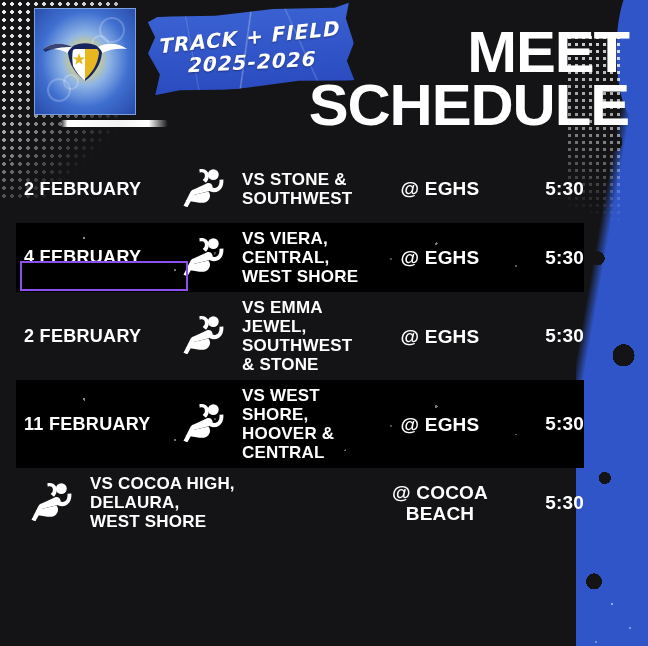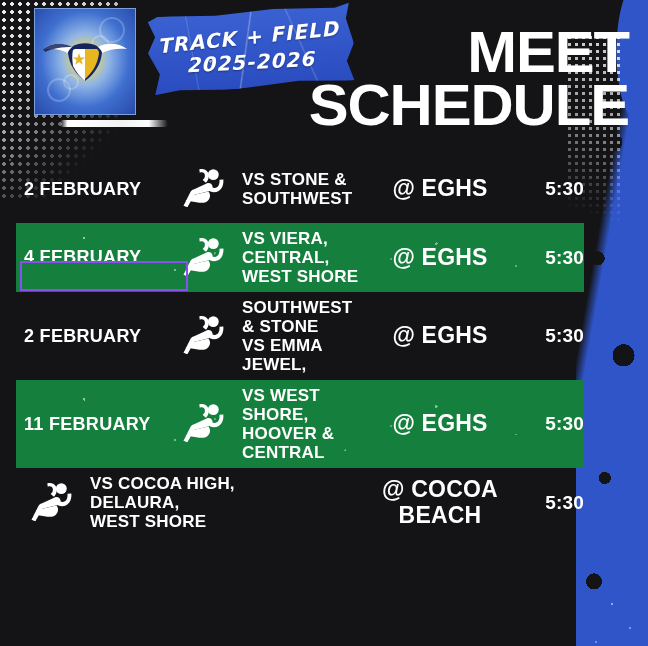--- a/index.html
+++ b/index.html
@@ -125,21 +125,21 @@
 
   .row{
     position:relative;
     display:flex; align-items:center;
     box-sizing:border-box;
     margin:0 16px 0 16px;
     padding:6px 0;
     min-height:66px;
   }
   .row.alt{
-    background:#15803d;
+    background:#000000;
   }
   .row.alt::before{
     content:"";position:absolute;inset:0;pointer-events:none;
     background:
       radial-gradient(circle 1.3px at 12% 22%, rgba(255,255,255,.55) 99%, transparent 100%),
       radial-gradient(circle 1px at 28% 68%, rgba(255,255,255,.45) 99%, transparent 100%),
       radial-gradient(circle 1.6px at 45% 15%, rgba(255,255,255,.4) 99%, transparent 100%),
       radial-gradient(circle 1px at 58% 80%, rgba(255,255,255,.4) 99%, transparent 100%),
       radial-gradient(circle 1.4px at 74% 30%, rgba(255,255,255,.45) 99%, transparent 100%),
       radial-gradient(circle 1px at 88% 62%, rgba(255,255,255,.35) 99%, transparent 100%),
@@ -153,21 +153,21 @@
     position:relative;
   }
   .c-icon{width:74px; flex:0 0 74px; display:flex; justify-content:center; align-items:center;}
   .c-opp{
     flex:1 1 auto; padding-right:6px;
     color:#fff; font-size:17px; font-weight:bold; line-height:1.12; letter-spacing:.2px;
   }
   .c-opp.big{font-size:21px; line-height:1.08;}
   .c-loc{
     width:132px; flex:0 0 132px; text-align:center;
-    color:#fff; font-size:23px; font-weight:bold; line-height:1.12; letter-spacing:.2px;
+    color:#fff; font-size:19px; font-weight:bold; line-height:1.12; letter-spacing:.2px;
   }
   .c-time{
     width:78px; flex:0 0 78px; text-align:right;
     color:#fff; font-size:19px; font-weight:bold; letter-spacing:.2px;
   }
 
   
   .sel-box{
     position:absolute; left:4px; top:14px; width:168px; height:30px;
     border:2px solid #8b4ff0;
@@ -273,22 +273,22 @@
     <div class="c-icon">
       <svg class="runner" width="56" height="56" viewBox="0 0 64 64">
         <circle cx="41.5" cy="15.5" r="6.2" fill="#fff"></circle>
         <path d="M25.5 9.5 C32.5 7.5 37 12 36.2 18.6 C35.9 21.2 34.6 23.4 33 24.8 L29.4 21.6 C30.8 20.5 31.8 19 31.9 17.2 C32.1 13.9 29.6 12.1 26 13.4 Z" fill="#fff"></path>
         <path d="M53 21 C53.6 29.5 49.6 35.4 42.4 35.6 C39.6 35.7 37.2 34.7 35.4 33.1 L38.6 29.2 C39.9 30.3 41.3 30.9 43 30.8 C46.9 30.6 48.9 27.2 48.6 21.4 Z" fill="#fff"></path>
         <path d="M33.8 25.6 C37 24.4 40 25.9 40.6 28.9 C41.1 31.6 39.3 34 36.3 34.7 L20 38.6 L12 52.6 L7.5 51.2 L15.2 35.6 C16 34 17.3 33 19 32.6 Z" fill="#fff"></path>
         <path d="M20 38.6 L36 34.8 C38.3 37.6 38.4 41.2 36.2 44.2 C34 47.2 30 48.4 25.6 47.6 L10 45 L12 52.6 L7.5 51.2 Z" fill="#fff"></path>
       </svg>
     </div>
     <div class="c-opp">
+          <div>VS EMMA JEWEL,</div>
           <div>SOUTHWEST &amp; STONE</div>
-          <div>VS EMMA JEWEL,</div>
         </div>
     <div class="c-loc">@ EGHS</div>
     <div class="c-time">5:30</div>
   </div>
 
   <div class="row alt">
     <div class="c-date">
       <span>11 FEBRUARY</span>
       
     </div>

